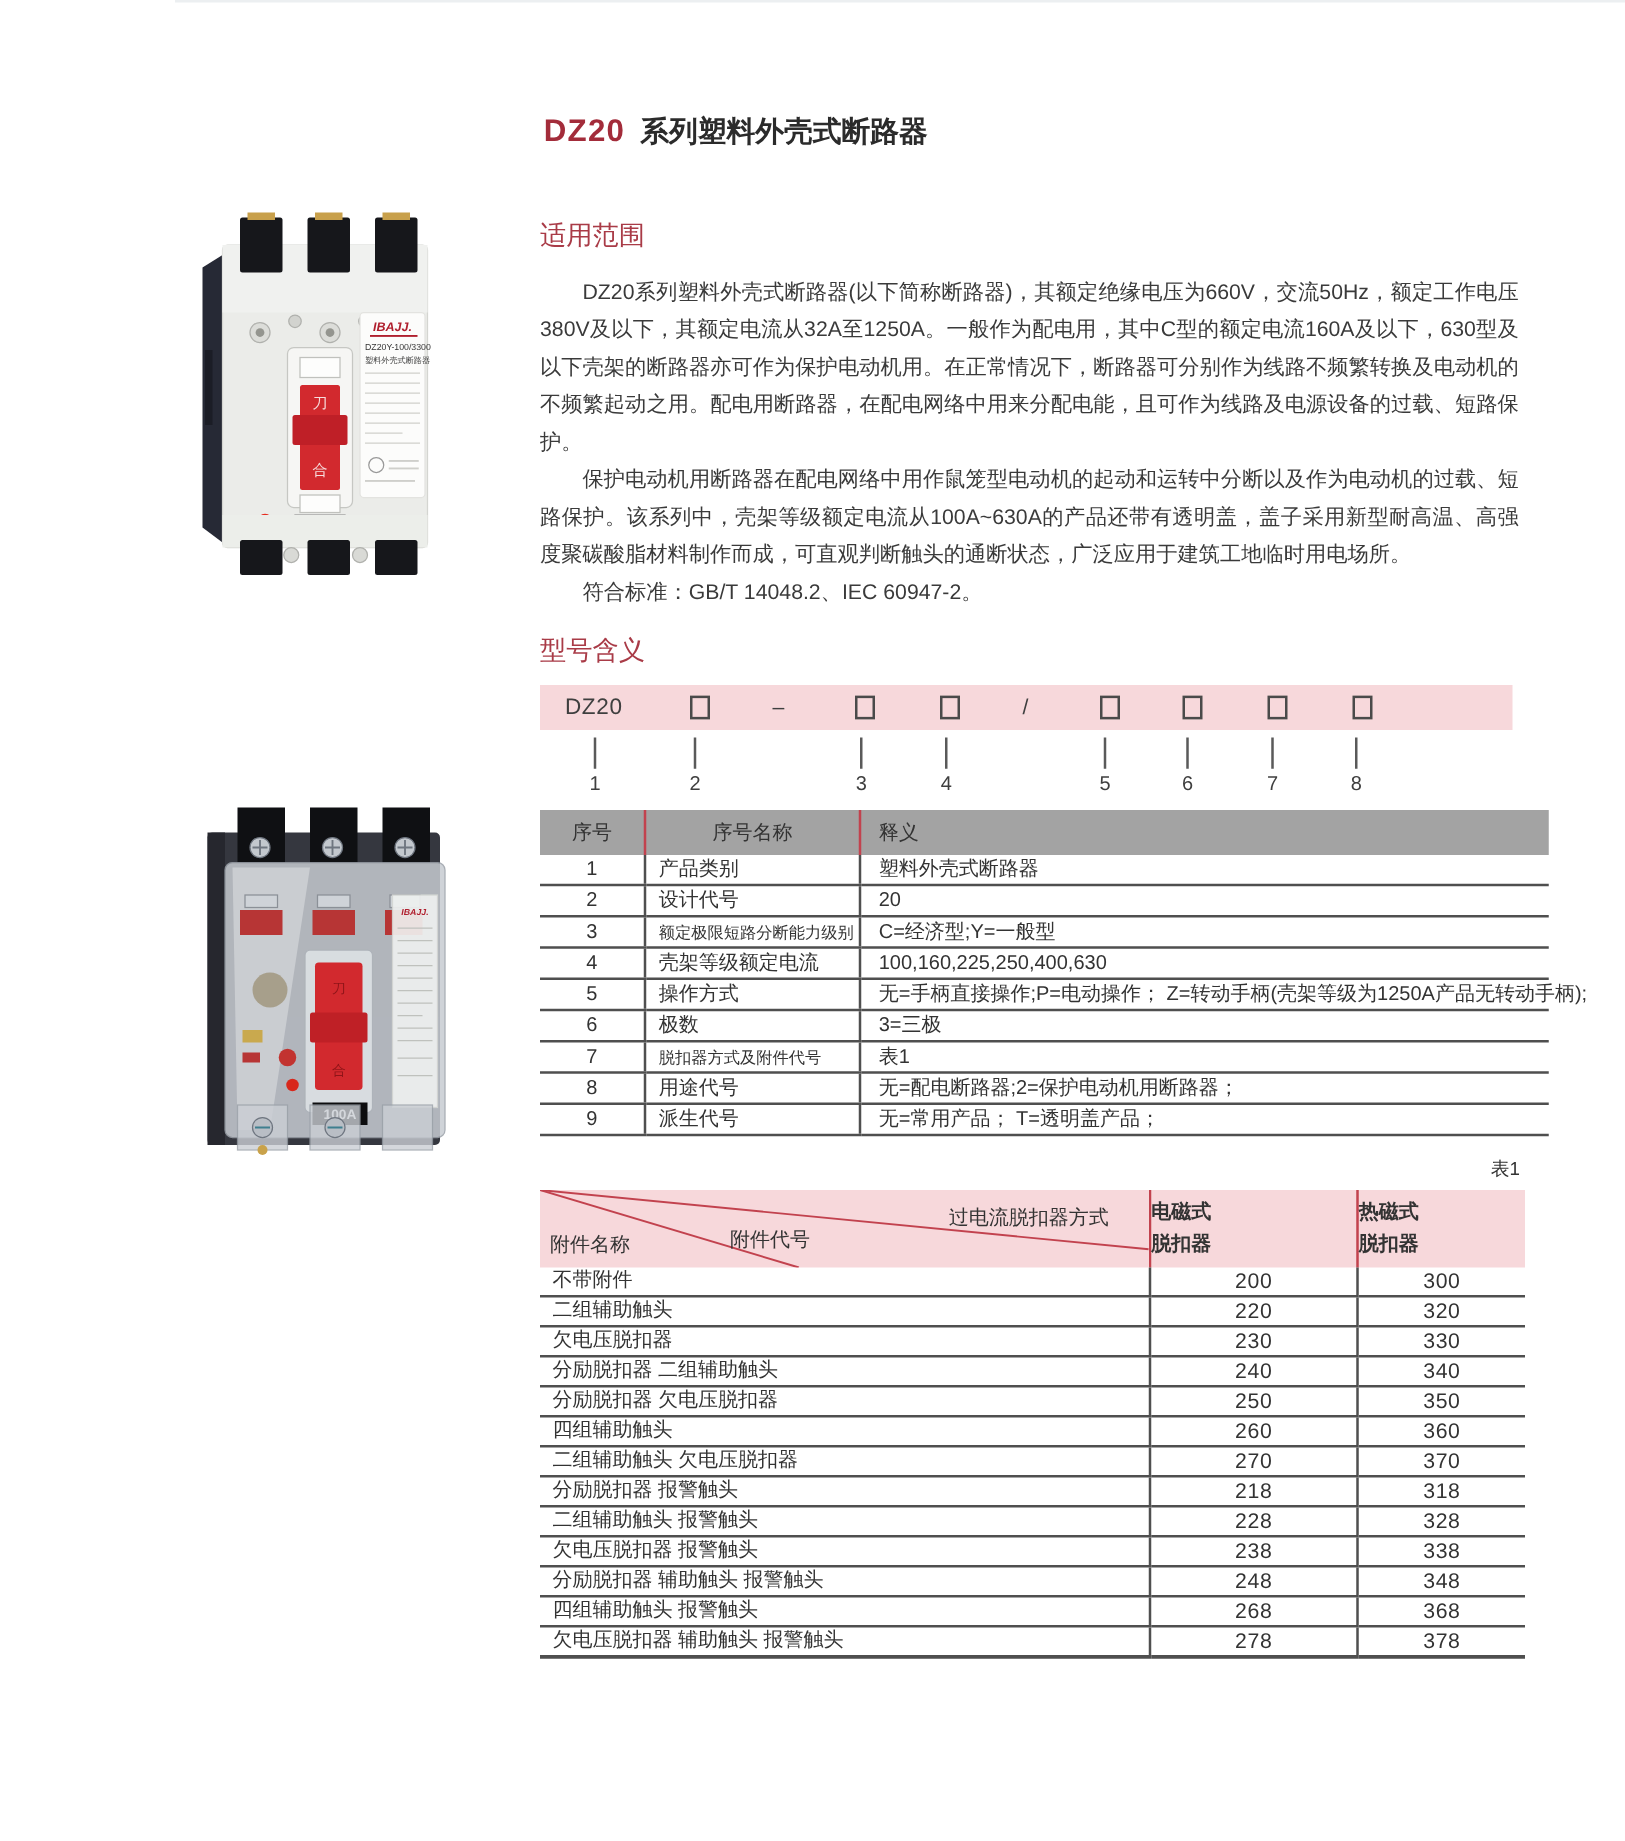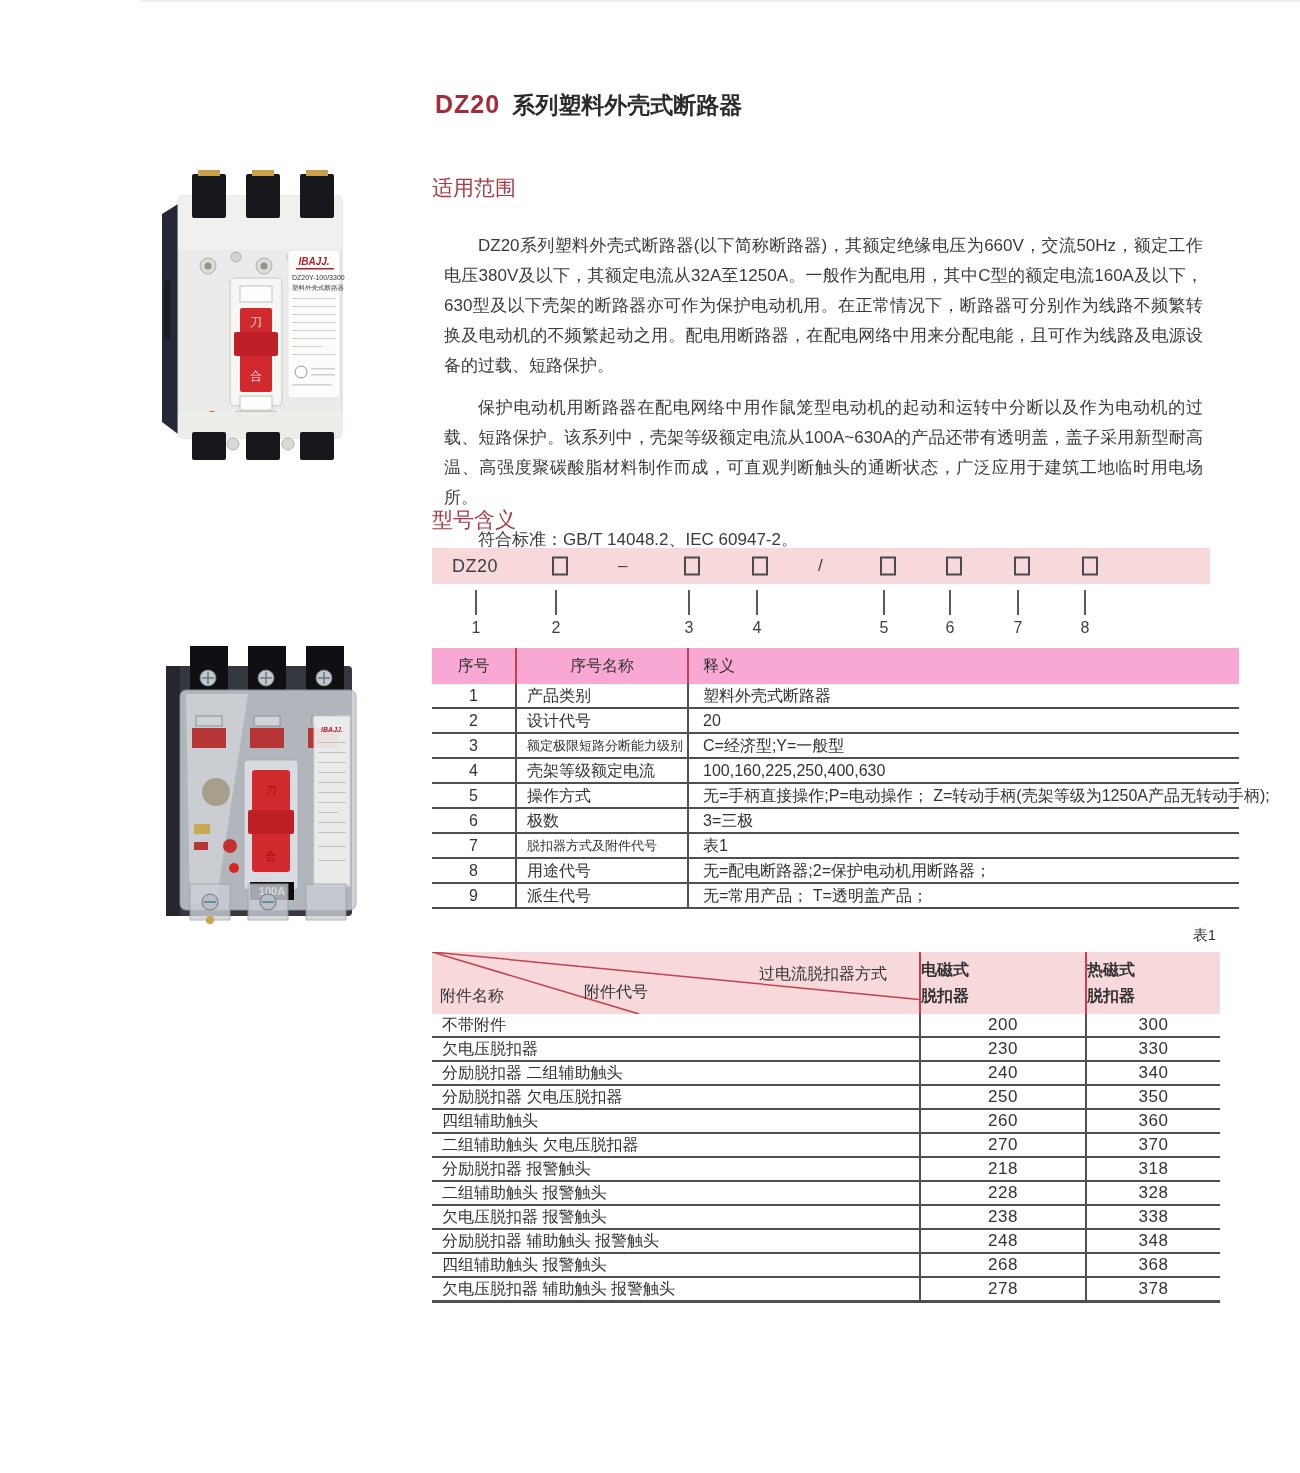--- a/index.html
+++ b/index.html
@@ -13,21 +13,21 @@
   .title-rest{color:#2b2b2b;font-size:23px;}
 
   
   .sec-h{position:absolute;left:432px;margin:0;font-size:21px;font-weight:500;color:#A93B47;}
   .scope-h{top:174px;}
   .model-h{top:506px;}
 
   
   .paras{position:absolute;left:432px;top:219px;width:783px;font-size:17px;line-height:30px;
          text-align:justify;color:#3a3a3a;}
-  .paras p{margin:12px;text-indent:2em;}
+  .paras p{margin:0;text-indent:2em;}
 
   
   .band{position:absolute;left:432px;top:548px;width:778px;height:36px;background:#F7D8DB;}
   .band span{position:absolute;top:50%;transform:translateY(-50%);font-size:17px;color:#3f3f3f;}
   .band .code{font-size:18px;font-weight:500;letter-spacing:.5px;}
   .band .bx{width:12px;height:15px;border:2px solid #4a4a4a;background:transparent;}
   #band span:nth-child(1){left:20px}
   #band span:nth-child(2){left:120px}
   #band span:nth-child(3){left:186px}
   #band span:nth-child(4){left:252px}
@@ -48,21 +48,21 @@
   #marks .mark:nth-child(3){left:237px}
   #marks .mark:nth-child(4){left:305px}
   #marks .mark:nth-child(5){left:432px}
   #marks .mark:nth-child(6){left:498px}
   #marks .mark:nth-child(7){left:566px}
   #marks .mark:nth-child(8){left:633px}
 
   
   .mtable{position:absolute;left:432px;top:648px;width:784px;border-collapse:collapse;
           table-layout:fixed;font-size:16px;color:#333;}
-  .mtable th{background:#f9a8d4;height:34px;font-weight:normal;font-size:16px;color:#333;}
+  .mtable th{background:#a3a3a3;height:34px;font-weight:normal;font-size:16px;color:#333;}
   .mtable th.c1{width:81px;}
   .mtable th.c2{width:168px;}
   .mtable th.c3{width:535px;text-align:left;padding-left:14px;}
   .mtable th.c2,.mtable th.c3{border-left:2px solid #C2424E;}
   .mtable td{height:23px;border-bottom:2px solid #4f4f4f;padding:0;line-height:23px;}
   .mtable td.num{text-align:center;}
   .mtable td.name{padding-left:10px;border-left:2px solid #4f4f4f;white-space:nowrap;margin-left:29px;}
   .mtable td.name.small{font-size:13px;}
   .mtable td.desc{padding-left:14px;border-left:2px solid #4f4f4f;white-space:nowrap;}
 
@@ -357,20 +357,25 @@
         </th>
       </tr>
     </thead>
     <tbody id="t1body">
         <tr>
           <td class="an">不带附件</td>
           <td class="cd">200</td>
           <td class="cd">300</td>
         </tr>
         <tr>
+          <td class="an">二组辅助触头</td>
+          <td class="cd">220</td>
+          <td class="cd">320</td>
+        </tr>
+        <tr>
           <td class="an">欠电压脱扣器</td>
           <td class="cd">230</td>
           <td class="cd">330</td>
         </tr>
         <tr>
           <td class="an">分励脱扣器 二组辅助触头</td>
           <td class="cd">240</td>
           <td class="cd">340</td>
         </tr>
         <tr>

